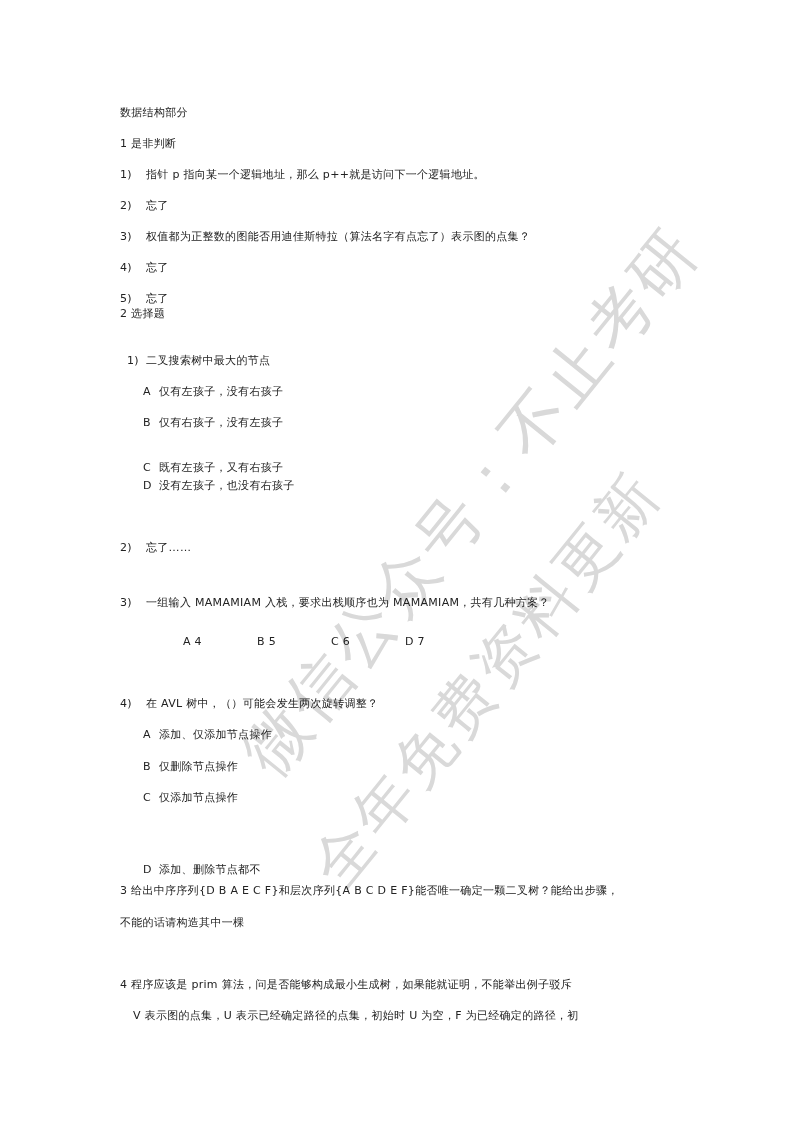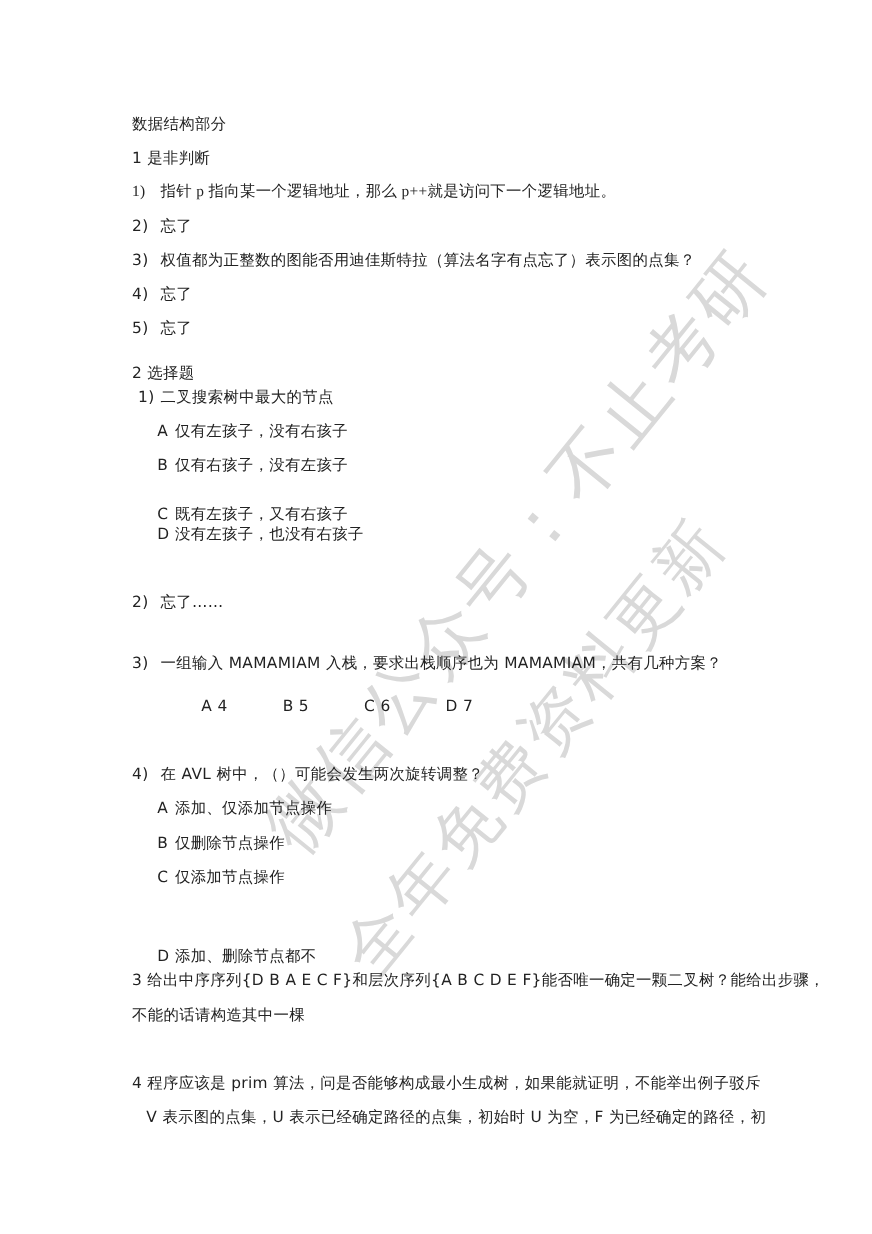--- a/index.html
+++ b/index.html
@@ -2,21 +2,21 @@
 <html><head>
 <meta charset="utf-8">
 <style>
   html, body { margin: 0; padding: 0; }
   body {
     width: 793px; height: 1122px; background: #ffffff; position: relative; overflow: hidden;
     font-family: "DejaVu Sans", "Liberation Sans", sans-serif;
     color: #222222;
   }
   .line {
-    position: absolute; left: 120px; font-size: 14px; line-height: 18px; white-space: nowrap;
+    position: absolute; left: 120px; font-size: 11px; line-height: 18px; white-space: nowrap;
     letter-spacing: 0.3px;
   }
   .num { display: inline-block; width: 26px; }
   .opt { left: 143px; }
   .opt .letter { display: inline-block; width: 16px; }
   .choice-row span { display: inline-block; width: 74px; }
   .watermark {
     position: absolute; color: #d9d9d9; font-size: 64px; line-height: 64px; white-space: nowrap;
     transform-origin: left top; transform: rotate(-51deg); pointer-events: none;
     font-family: "DejaVu Sans", sans-serif; font-weight: 300; letter-spacing: 4px;
@@ -26,27 +26,27 @@
 </head>
 <body>
 
 <div class="watermark" style="left:232px; top:745px;">微信公众号：不止考研</div>
 <div class="watermark" style="left:300px; top:858px; font-size:60px;">全年免费资料更新</div>
 
 <div class="content">
   <div class="line" style="top:104px;">数据结构部分</div>
   <div class="line" style="top:135px;">1 是非判断</div>
 
-  <div class="line" style="top:166px;font-family:Liberation Serif, serif;"><span class="num">1)</span><span>指针 p 指向某一个逻辑地址，那么 p++就是访问下一个逻辑地址。</span></div>
+  <div class="line" style="top:166px;"><span class="num">1)</span><span>指针 p 指向某一个逻辑地址，那么 p++就是访问下一个逻辑地址。</span></div>
   <div class="line" style="top:197px;"><span class="num">2)</span><span>忘了</span></div>
   <div class="line" style="top:228px;"><span class="num">3)</span><span>权值都为正整数的图能否用迪佳斯特拉（算法名字有点忘了）表示图的点集？</span></div>
   <div class="line" style="top:259px;"><span class="num">4)</span><span>忘了</span></div>
   <div class="line" style="top:290px;"><span class="num">5)</span><span>忘了</span></div>
 
-  <div class="line" style="top:331px;">2 选择题</div>
+  <div class="line" style="top:305px;">2 选择题</div>
 
   <div class="line" style="top:352px;text-align:center;"><span class="num">1)</span><span>二叉搜索树中最大的节点</span></div>
   <div class="line opt" style="top:383px;"><span class="letter">A</span><span>仅有左孩子，没有右孩子</span></div>
   <div class="line opt" style="top:414px;"><span class="letter">B</span><span>仅有右孩子，没有左孩子</span></div>
   <div class="line opt" style="top:446px;margin-top:13px;"><span class="letter">C</span><span>既有左孩子，又有右孩子</span></div>
   <div class="line opt" style="top:477px;"><span class="letter">D</span><span>没有左孩子，也没有右孩子</span></div>
 
   <div class="line" style="top:539px;"><span class="num">2)</span><span>忘了……</span></div>
 
   <div class="line" style="top:594px;"><span class="num">3)</span><span>一组输入 MAMAMIAM 入栈，要求出栈顺序也为 MAMAMIAM，共有几种方案？</span></div>

